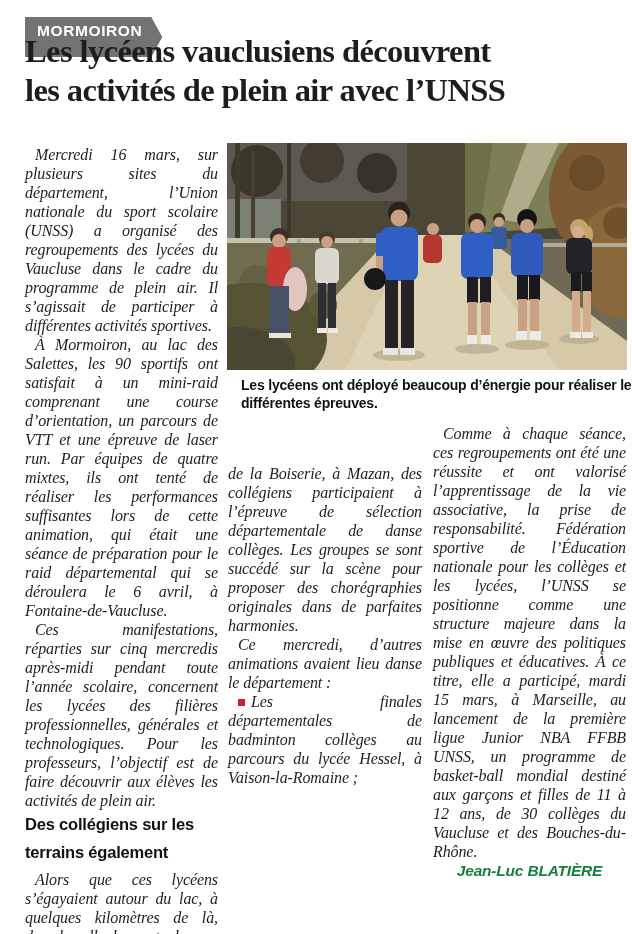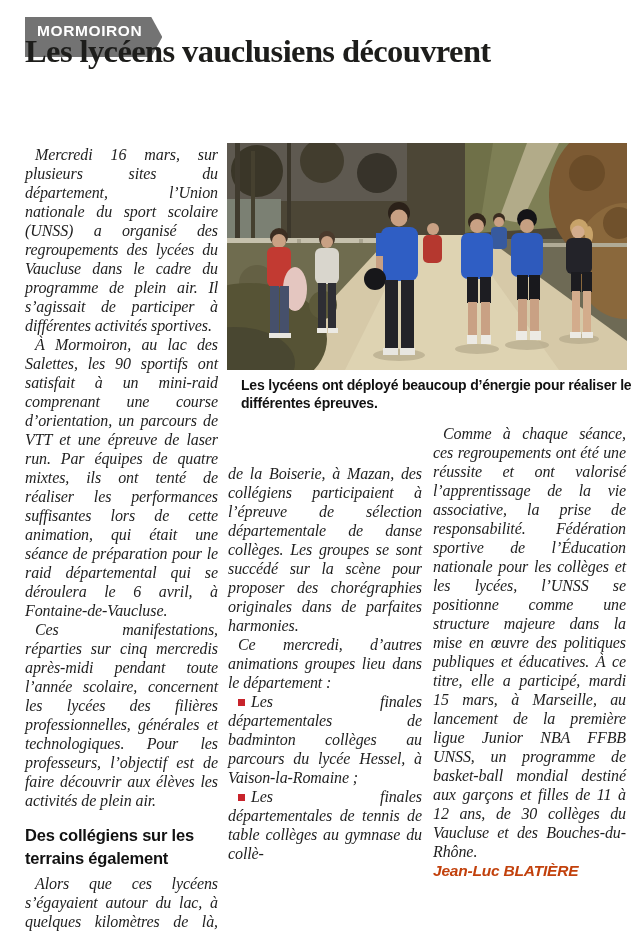--- a/index.html
+++ b/index.html
@@ -25,31 +25,31 @@
   .headline span{display:block;}
   
   .col{position:absolute; text-align:justify; font-size:16px; line-height:19px; letter-spacing:-.1px;}
   .col p{margin:0;font-style:italic;}
   .col p.indent{text-indent:10px;}
   .col-left{left:25px; top:145px; width:193px;}
   .col-mid{left:228px; top:424px; width:194px;margin-top:40px;}
   .col-right{left:433px; top:424px; width:193px;}
   .subhead{
     font-family:"Liberation Sans", sans-serif; font-weight:bold;
-    font-size:16.5px; line-height:23px; letter-spacing:-.2px; color:#111111;
-    width:172px; margin:14px 0 4px 0; text-align:left;
+    font-size:16.5px; line-height:28px; letter-spacing:-.2px; color:#111111;
+    width:172px; margin:0 0 4px 0; text-align:left;
   }
   .bullet-item{text-indent:10px; margin:0;}
   .bullet-sq{
     display:inline-block; width:7px; height:7px; background:#c8232b;
     margin-right:6px; transform:translateY(-1px);
   }
   .author{
     font-family:"Liberation Sans", sans-serif; font-weight:bold;
-    font-size:15.5px; text-align:left; margin-top:3px; color:#c2410c; letter-spacing:-.2px;
+    font-size:15.5px; text-align:center; margin-top:3px; color:#15803d; letter-spacing:-.2px;
   }
   
   .photo{
     position:absolute; left:227px; top:143px; width:400px; height:227px;
     overflow:hidden; background:#6e6a55;
   }
   .photo svg{display:block;}
   .caption{
     position:absolute; left:241px; top:376px; width:400px;
     font-family:"Liberation Sans", sans-serif; font-weight:bold;
@@ -61,20 +61,21 @@
 <body>
 
 <div class="page">
 
   <div class="badge">
     <span>MORMOIRON</span>
   </div>
 
   <h1 class="headline" style="margin:0;">
     <span>Les lycéens vauclusiens découvrent</span>
+    <span>les activités de plein air avec l’UNSS</span>
   </h1>
 
   <div class="photo">
     <svg width="400" height="227" viewBox="0 0 400 227" xmlns="http://www.w3.org/2000/svg">
 
       <rect x="0" y="0" width="400" height="227" fill="#6e6a55"></rect>
       <rect x="0" y="0" width="400" height="96" fill="#4c4636"></rect>
       <rect x="0" y="0" width="180" height="58" fill="#5e5950"></rect>
       <circle cx="30" cy="28" r="26" fill="#3a3628"></circle>
       <circle cx="95" cy="18" r="22" fill="#423d2e"></circle>
@@ -205,23 +206,22 @@
   <div class="col col-left">
     <p class="indent">Mercredi 16 mars, sur plusieurs sites du département, l’Union nationale du sport scolaire (UNSS) a organisé des regroupements des lycées du Vaucluse dans le cadre du programme de plein air. Il s’agissait de participer à différentes activités sportives.</p>
     <p class="indent">À Mormoiron, au lac des Salettes, les 90 sportifs ont satisfait à un mini-raid comprenant une course d’orientation, un parcours de VTT et une épreuve de laser run. Par équipes de quatre mixtes, ils ont tenté de réaliser les performances suffisantes lors de cette animation, qui était une séance de préparation pour le raid départemental qui se déroulera le 6 avril, à Fontaine-de-Vaucluse.</p>
     <p class="indent">Ces manifestations, réparties sur cinq mercredis après-midi pendant toute l’année scolaire, concernent les lycées des filières professionnelles, générales et technologiques. Pour les professeurs, l’objectif est de faire découvrir aux élèves les activités de plein air.</p>
     <h2 class="subhead">Des collégiens sur les terrains également</h2>
     <p class="indent">Alors que ces lycéens s’égayaient autour du lac, à quelques kilomètres de là, dans la salle de spectacle</p>
   </div>
 
   <div class="col col-mid">
     <p>de la Boiserie, à Mazan, des collégiens participaient à l’épreuve de sélection départementale de danse collèges. Les groupes se sont succédé sur la scène pour proposer des chorégraphies originales dans de parfaites harmonies.</p>
-    <p class="indent">Ce mercredi, d’autres animations groupes lieu dans le département :</p>
+    <p class="indent">Ce mercredi, d’autres animations avaient lieu danse le département :</p>
     <p class="bullet-item"><span class="bullet-sq"></span><span>Les finales départementales de badminton collèges au parcours du lycée Hessel, à Vaison-la-Romaine ;</span></p>
-    <p class="bullet-item"><span class="bullet-sq"></span><span>Les finales départementales de tennis de table collèges au gymnase du collè-</span></p>
   </div>
 
   <div class="col col-right">
     <p class="indent">Comme à chaque séance, ces regroupements ont été une réussite et ont valorisé l’apprentissage de la vie associative, la prise de responsabilité. Fédération sportive de l’Éducation nationale pour les collèges et les lycées, l’UNSS se positionne comme une structure majeure dans la mise en œuvre des politiques publiques et éducatives. À ce titre, elle a participé, mardi 15 mars, à Marseille, au lancement de la première ligue Junior NBA FFBB UNSS, un programme de basket-ball mondial destiné aux garçons et filles de 11 à 12 ans, de 30 collèges du Vaucluse et des Bouches-du-Rhône.</p>
     <p class="author">Jean-Luc BLATIÈRE</p>
   </div>
 
 </div>
 
 </body></html>

